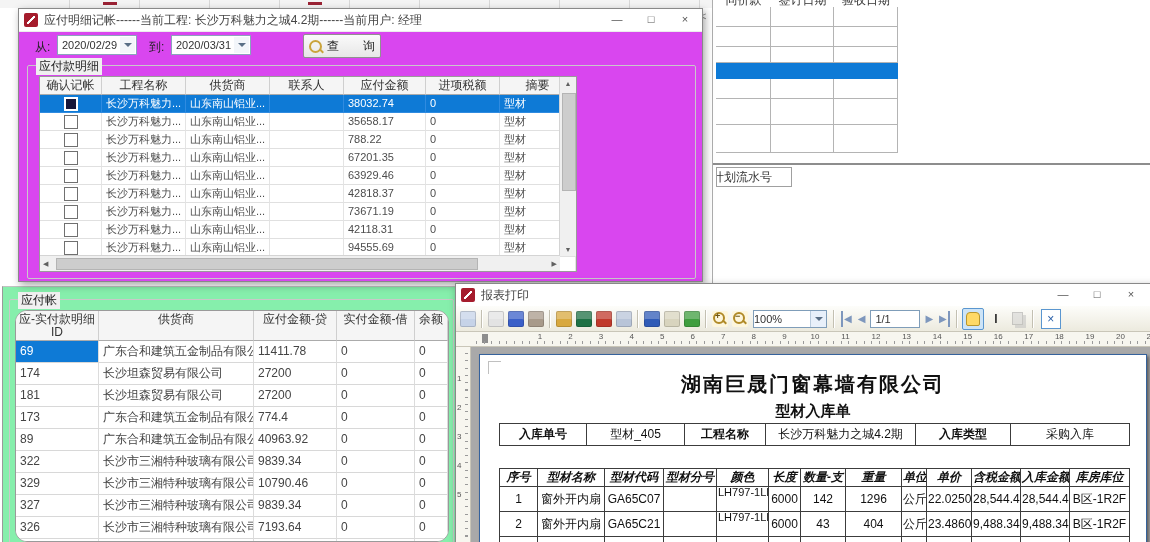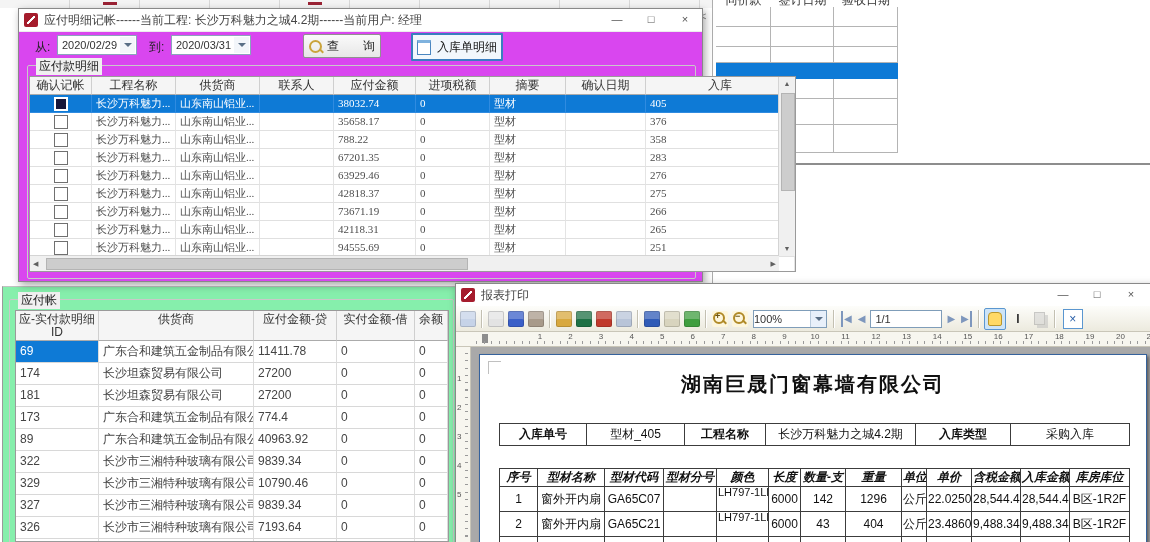--- a/index.html
+++ b/index.html
@@ -46,21 +46,21 @@
     border:1px solid #909090;border-radius:2px;display:flex;align-items:center;justify-content:center;font-size:12px;color:#222;}
   .mag{width:9px;height:9px;border:2px solid #caa43c;border-radius:50%;position:relative;margin-right:5px;flex:0 0 auto;}
   .mag::after{content:"";position:absolute;left:8px;top:8px;width:5px;height:2px;background:#caa43c;transform:rotate(45deg);}
   .btn-inbound{position:absolute;left:392px;top:-2px;width:88px;height:24px;background:#f2f7fc;
     border:2px solid #3a7ebf;border-radius:1px;display:flex;align-items:center;justify-content:center;font-size:12px;color:#111;}
   .win-sq{width:12px;height:11px;background:#fff;border:1px solid #4a86c0;border-top:3px solid #7fb2de;margin-right:6px;}
   .groupbox{position:absolute;border:1px solid #c9c9c9;border-radius:2px;}
   .grouplabel{position:absolute;top:-8px;left:8px;background:#f0f0f0;padding:0 3px;font-size:12px;color:#222;}
 
   .grid{position:absolute;background:#fff;border:1px solid #9a9a9a;overflow:hidden;box-sizing:border-box;}
-  #w1grid{left:1px;top:10px;width:767px;height:196px;font-family:Liberation Serif, serif;}
+  #w1grid{left:11px;top:10px;width:538px;height:196px;}
   .gh{display:flex;background:#f5f5f5;}
   .ghc{box-sizing:border-box;border-right:1px solid #cfcfcf;border-bottom:1px solid #ababab;
     text-align:center;font-size:12px;color:#333;flex:0 0 auto;overflow:hidden;white-space:nowrap;}
   #w1grid .ghc{height:18px;line-height:17px;}
   .t1row{display:flex;height:18px;background:#fff;}
   .t1c{box-sizing:border-box;border-right:1px solid #e4e4e4;border-bottom:1px solid #e0e0e0;
     font-size:11px;line-height:17px;padding-left:4px;color:#4d4d4d;overflow:hidden;white-space:nowrap;flex:0 0 auto;}
   .t1row.sel{background:#0e7ad6;}
   .t1row.sel .t1c{color:#fff;border-color:#2f8be0;}
   .w1c0{width:62px;text-align:center;padding-left:0;}
@@ -73,21 +73,21 @@
   .hscroll{position:absolute;left:0;right:16px;bottom:0;height:15px;background:#f0f0f0;border-top:1px solid #d4d4d4;z-index:3;}
   .sarr{position:absolute;color:#606060;font-size:7px;text-align:center;}
   .vthumb{position:absolute;left:2px;top:16px;width:12px;height:96px;background:#cdcdcd;border:1px solid #b4b4b4;}
   .hthumb{position:absolute;left:16px;top:2px;width:420px;height:10px;background:#cdcdcd;border:1px solid #b4b4b4;}
 
   
   #payables{left:2px;top:286px;width:453px;height:256px;background:#86efac;z-index:1;
     border-left:1px solid #9a9a9a;border-top:1px solid #c2c2c2;box-sizing:border-box;}
   #payables .grouplabel{background:#f0f0f0;}
   #pgroup{left:6px;top:12px;width:443px;height:244px;}
-  #pgrid{left:5px;top:10px;width:434px;height:232px;}
+  #pgrid{left:5px;top:10px;width:434px;height:232px;border-radius:12px;}
   #pgrid .ghc{height:30px;font-size:12px;line-height:13px;padding-top:2px;white-space:normal;}
   .prow{display:flex;height:22px;background:#fff;}
   .pc{box-sizing:border-box;border-right:1px solid #dcdcdc;border-bottom:1px solid #d8d8d8;
     font-size:12px;line-height:21px;padding-left:4px;color:#444;overflow:hidden;white-space:nowrap;flex:0 0 auto;}
   .pc.idsel{background:#0e7ad6;color:#fff;}
   .pc0{width:83px;}.pc1{width:155px;}.pc2{width:83px;}.pc3{width:78px;}.pc4{flex:1 1 auto;width:auto;}
 
   
   #reportwin{left:455px;top:283px;width:700px;height:263px;z-index:4;}
   .toolbar{position:absolute;left:0;top:22px;width:100%;height:26px;
@@ -101,21 +101,21 @@
   .tbi.magi::before{content:"";width:8px;height:8px;border:2px solid #b08a28;border-radius:50%;position:absolute;left:1px;top:1px;}
   .tbi.magi::after{content:"";position:absolute;left:10px;top:10px;width:5px;height:2px;background:#b08a28;transform:rotate(45deg);}
   .tbi .magtxt{position:absolute;left:3px;top:0px;color:#6b5413;font-size:9px;}
   .zoom-combo{width:74px;height:18px;background:#fff;border:1px solid #7f9db9;margin:0 3px;position:relative;
     font-size:11px;line-height:17px;box-sizing:border-box;flex:0 0 auto;}
   .zoom-combo .arr{position:absolute;right:0;top:0;bottom:0;width:15px;background:#e8f0fa;border-left:1px solid #b9cbdd;
     display:flex;align-items:center;justify-content:center;}
   .navbtn{color:#7e97bd;font-size:10px;margin:0 3px;flex:0 0 auto;line-height:16px;}
   .navbtn.bar-l{border-left:2px solid #7e97bd;padding-left:1px;}
   .navbtn.bar-r{border-right:2px solid #7e97bd;padding-right:1px;}
-  .pagebox{width:72px;height:18px;background:#fff;border:1px solid #7f9db9;font-size:11px;line-height:17px;
+  .pagebox{width:50px;height:18px;background:#fff;border:1px solid #7f9db9;font-size:11px;line-height:17px;
     padding-left:4px;box-sizing:border-box;margin:0 2px;flex:0 0 auto;}
   .toolbtn{width:20px;height:20px;border-radius:2px;margin:0 1px;display:flex;align-items:center;justify-content:center;flex:0 0 auto;position:relative;}
   .toolbtn.selected{background:#cde4f7;border:1px solid #5a96d0;}
   .hand{width:12px;height:12px;background:#ffd966;border:1px solid #b8962e;border-radius:4px 4px 2px 2px;}
   .ibeam{font-size:12px;font-weight:bold;color:#333;}
   .copysq{width:9px;height:11px;background:#cfcfcf;border:1px solid #9a9a9a;box-shadow:3px 3px 0 #bdbdbd;}
   .closebox{width:18px;height:18px;background:#fff;border:1px solid #5a96d0;color:#2a5fa8;font-size:12px;
     display:flex;align-items:center;justify-content:center;margin-left:4px;flex:0 0 auto;}
 
   .hruler{position:absolute;left:0;top:48px;width:100%;height:14px;background:#f7f6ef;border-bottom:1px solid #c9c6b8;}
@@ -225,24 +225,20 @@
       <span class="flabel" style="left:130px">到:</span>
       <span class="combo" style="left:152px;width:80px">
         <span>2020/03/31</span>
         <span class="arr">
             <span class="tri-down"></span>
           </span>
       </span>
       <span class="btn-query">
         <span class="mag"></span>
         <span>查　　询</span>
-      </span>
-      <span class="btn-inbound">
-        <span class="win-sq"></span>
-        <span>入库单明细</span>
       </span>
     </div>
     <div class="groupbox" style="left:8px;top:56px;width:667px;height:212px">
       <span class="grouplabel">应付款明细</span>
       <div class="grid" id="w1grid">
         <div class="gh">
             <div class="ghc w1c0">确认记帐</div>
             <div class="ghc w1c1">工程名称</div>
             <div class="ghc w1c2">供货商</div>
             <div class="ghc w1c3">联系人</div>
@@ -549,20 +545,21 @@
         <div class="vticks"></div>
       <span class="vnum" style="top: 31px;">1</span>
           <span class="vnum" style="top: 60px;">2</span>
           <span class="vnum" style="top: 89px;">3</span>
           <span class="vnum" style="top: 118px;">4</span>
           <span class="vnum" style="top: 147px;">5</span>
         </div>
       <div class="page">
         <span class="cornermark"></span>
         <div class="company">湖南巨晟门窗幕墙有限公司</div>
+        <div class="doctitle">型材入库单</div>
         <table class="rpt" id="infotable">
           <colgroup>
               <col style="width:87px">
               <col style="width:98px">
               <col style="width:81px">
               <col style="width:150px">
               <col style="width:95px">
               <col style="width:119px">
             </colgroup>
           <tbody>

